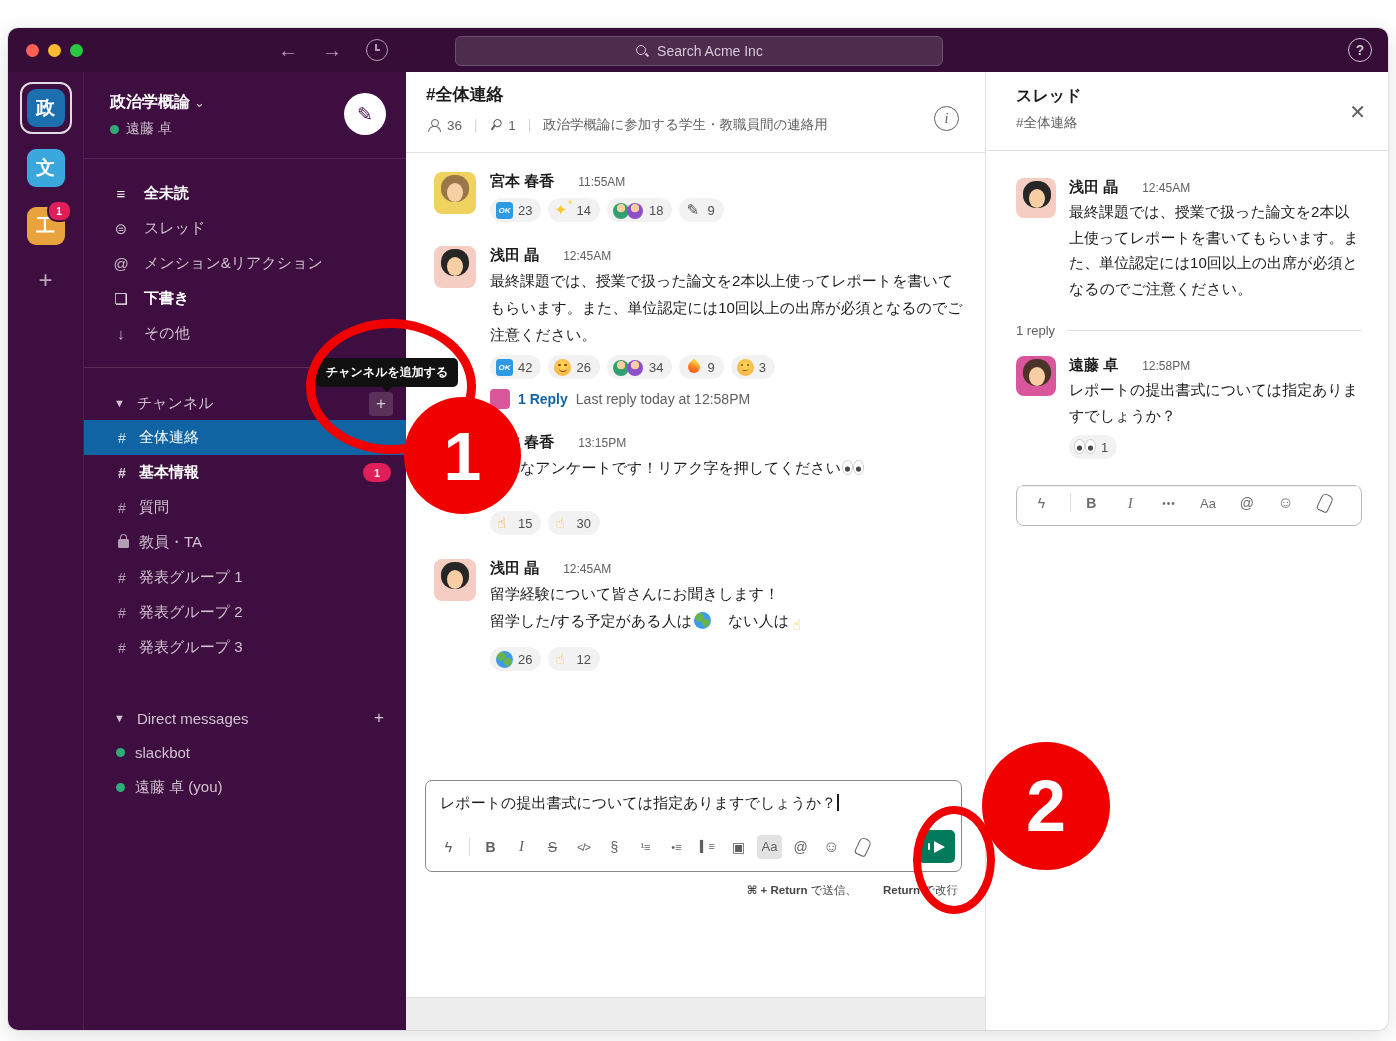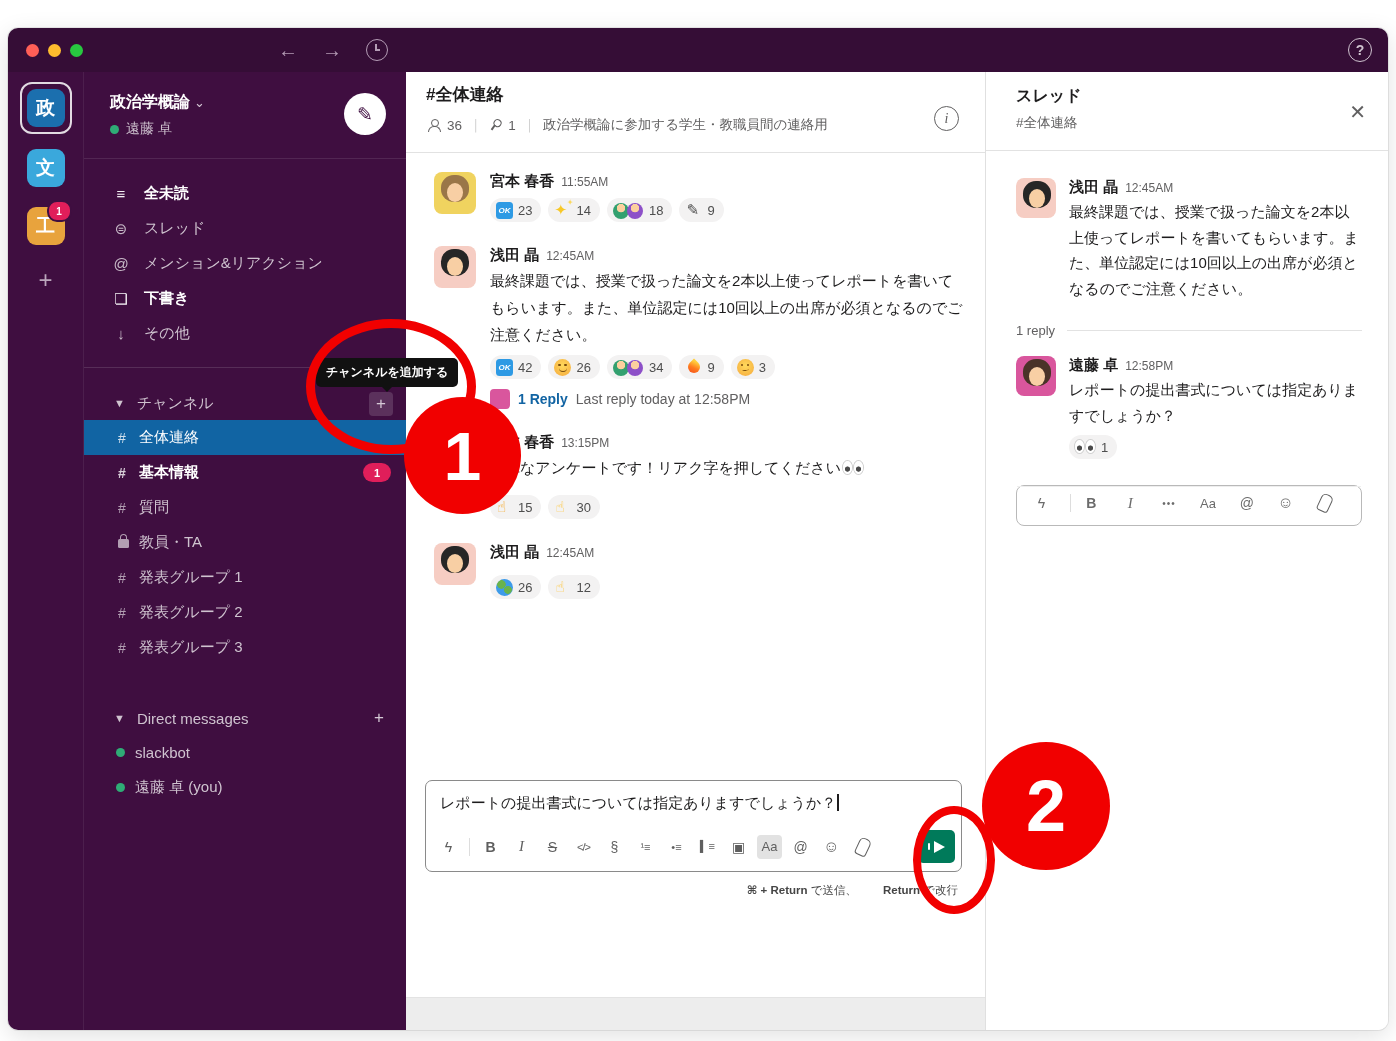--- a/index.html
+++ b/index.html
@@ -89,21 +89,21 @@
             font-family:"Liberation Serif","DejaVu Serif",serif;font-style:italic;font-size:14px;}
   .msgs{position:absolute;left:0;top:80px;right:0;padding:20px 20px 0 28px;}
   .msg{display:flex;gap:14px;margin-bottom:24px;}
   .avatar{flex:0 0 42px;width:42px;height:42px;border-radius:8px;position:relative;overflow:hidden;}
   .avatar::before{content:"";position:absolute;left:7px;top:3px;width:28px;height:27px;border-radius:46%;background:var(--hair);}
   .avatar::after{content:"";position:absolute;left:13px;top:11px;width:16px;height:19px;border-radius:50%;background:#f8cfa4;}
   .av-miyamoto{--hair:#9a7648;background:#f0d35f;}
   .av-asada{--hair:#262626;background:#f6cdc3;}
   .av-endo{--hair:#4a3328;background:#d9569d;}
   .mbody{flex:1;min-width:0;}
-  .mline{display:flex;align-items:baseline;gap:7px;}
+  .mline{display:flex;align-items:baseline;gap:24px;}
   .mauthor{font-weight:bold;font-size:15px;color:#1d1c1d;}
   .mtime{font-size:12px;color:#616061;}
   .mtext{font-size:15px;line-height:27px;color:#1d1c1d;margin-top:2px;}
   .reactions{display:flex;gap:7px;margin-top:7px;flex-wrap:wrap;}
   .pill{height:24px;background:#f3f2f2;border-radius:13px;display:inline-flex;align-items:center;gap:5px;
         padding:0 9px 0 6px;}
   .cnt{font-size:13px;color:#4e4e4e;}
   .threadbar{display:flex;align-items:center;gap:8px;margin-top:10px;}
   .mini-av{width:20px;height:20px;border-radius:4px;background:#d9569d;}
   .reply-link{color:#1264a3;font-weight:bold;font-size:14px;}
@@ -195,20 +195,24 @@
 
     <div class="topbar">
       <div class="lights">
         <span class="light l-red"></span>
         <span class="light l-yellow"></span>
         <span class="light l-green"></span>
       </div>
       <div class="nav-arrow" style="left:266px">←</div>
       <div class="nav-arrow" style="left:310px">→</div>
       <div class="clockicon"></div>
+      <div class="searchbar">
+        <span class="mag"></span>
+        <span>Search Acme Inc</span>
+      </div>
       <div class="helpicon">?</div>
     </div>
 
     <div class="rail">
       <div class="ws-wrap active">
         <div class="ws" style="background:#1b6fae">政</div>
       </div>
       <div class="ws-wrap">
         <div class="ws" style="background:#3aa8dc">文</div>
       </div>
@@ -401,39 +405,43 @@
         <div class="msg">
           <div class="avatar av-miyamoto"></div>
           <div class="mbody">
             <div class="mline">
               <span class="mauthor">宮本 春香</span>
               <span class="mtime">13:15PM</span>
             </div>
             <div class="mtext">
               <span>簡単なアンケートです！リアク字を押してください</span><i class="emo inline-emo emo-eyes"></i>
             </div>
-            <div class="reactions" style="margin-top:14px">
+            <div class="reactions" style="margin-top:30px">
               <span class="pill">
                   <i class="emo emo-thumbsup"></i>
                   <span class="cnt">15</span>
                 </span>
               <span class="pill">
                   <i class="emo emo-pointup"></i>
                   <span class="cnt">30</span>
                 </span>
             </div>
           </div>
         </div>
 
         <div class="msg">
           <div class="avatar av-asada"></div>
           <div class="mbody">
             <div class="mline">
               <span class="mauthor">浅田 晶</span>
               <span class="mtime">12:45AM</span>
+            </div>
+            <div class="mtext">
+              <span>留学経験について皆さんにお聞きします！</span><br>
+              <span>留学した/する予定がある人は</span><i class="emo inline-emo emo-globe"></i><span>　ない人は</span><i class="emo inline-emo emo-pointup"></i>
             </div>
             <div class="reactions" style="margin-top:13px">
               <span class="pill">
                   <i class="emo emo-globe"></i>
                   <span class="cnt">26</span>
                 </span>
               <span class="pill">
                   <i class="emo emo-pointup"></i>
                   <span class="cnt">12</span>
                 </span>

